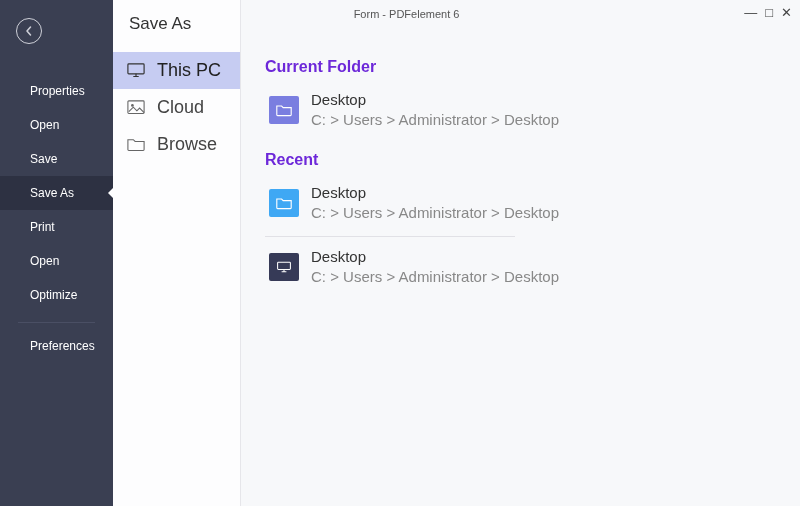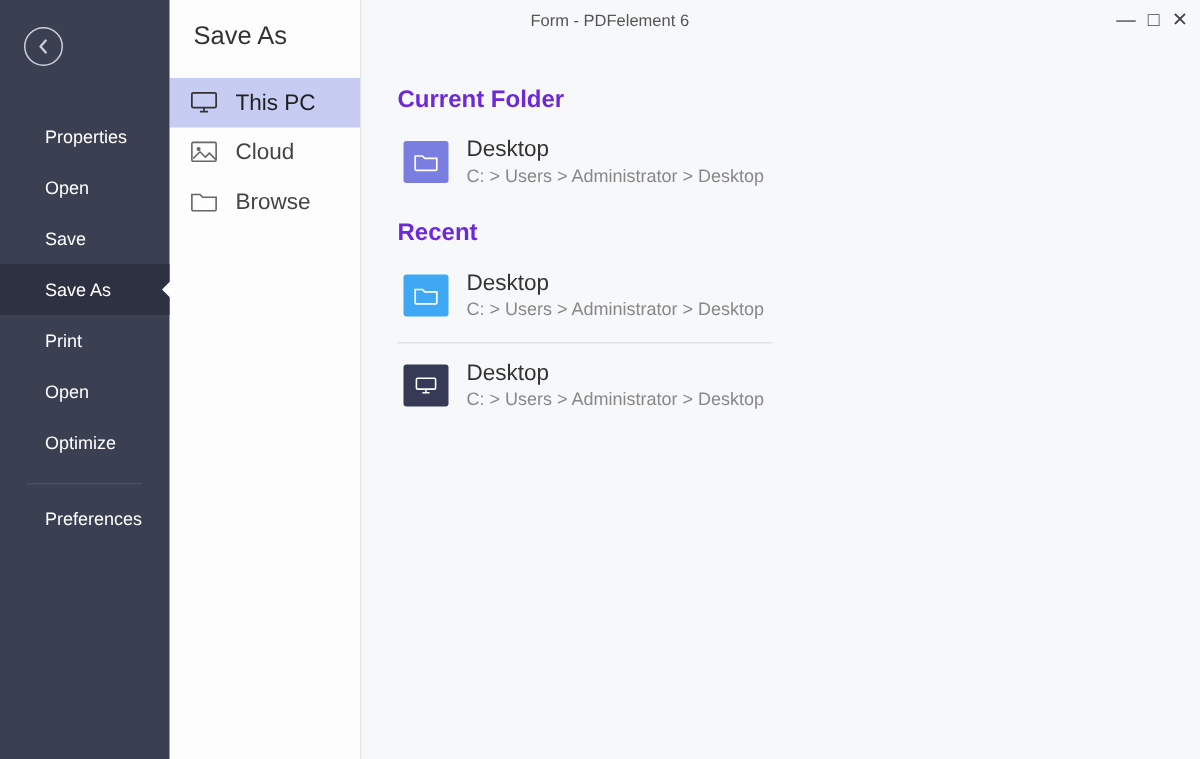--- a/index.html
+++ b/index.html
@@ -18,36 +18,36 @@
 .nav { display: flex; flex-direction: column; }
 .nav-item { padding: 10px 0 10px 30px; font-size: 12px; color: #ffffff; cursor: pointer; position: relative; }
 .nav-item.selected { background: #2d3142; color: #fff; }
 .nav-item.selected::after { content: ""; position: absolute; right: -1px; top: 50%; transform: translateY(-50%); width: 0; height: 0; border-top: 6px solid transparent; border-bottom: 6px solid transparent; border-right: 6px solid #fdfdfe; }
 .nav-sep { height: 1px; background: #4a4f64; margin: 10px 18px 6px 18px; }
 
 
 .midcol { width: 128px; background: #fdfdfe; border-right: 1px solid #e6e6ea; flex-shrink: 0; padding-top: 14px; }
 .midcol h1 { font-size: 17px; font-weight: 400; color: #333; padding: 0 0 18px 16px; }
 .loc-list { display: flex; flex-direction: column; }
-.loc-item { display: flex; align-items: center; gap: 12px; padding: 8px 10px 8px 14px; font-size: 15px; color: #444; cursor: pointer; }
+.loc-item { display: flex; align-items: center; gap: 12px; padding: 8px 10px 8px 14px; font-size: 18px; color: #444; cursor: pointer; }
 .loc-item.selected { background: #c6ccf2; color: #222; }
 .loc-item .ic { width: 18px; height: 14px; display: flex; align-items: center; justify-content: center; color: #666; }
 .loc-item.selected .ic { color: #333; }
 
 
 .main { flex: 1; background: #f7f8fa; padding: 48px 24px 20px 24px; overflow: auto; }
 .section-title { font-size: 16px; font-weight: 600; color: #6d28d9; margin: 10px 0 8px 0; }
 .entry { display: flex; align-items: center; gap: 12px; padding: 6px 4px; cursor: pointer; }
 .thumb { width: 30px; height: 28px; border-radius: 2px; display: flex; align-items: center; justify-content: center; flex-shrink: 0; }
 .thumb.purple { background: #7a7ee0; }
 .thumb.blue { background: #3fa8f4; }
 .thumb.dark { background: #363a57; }
 .thumb svg { width: 16px; height: 14px; }
 .entry-text .t1 { font-size: 15px; color: #333; line-height: 1.3; }
-.entry-text .t2 { font-size: 12px; color: #888; line-height: 1.3; }
+.entry-text .t2 { font-size: 15px; color: #888; line-height: 1.3; }
 .recent-sep { border-top: 1px solid #e1e1e6; margin: 8px 0 4px 0; width: 250px; }
 </style>
 </head>
 <body>
 
 <div class="app">
 
   <div class="titlebar">
     <span>Form - PDFelement 6</span>
     <div class="controls">

